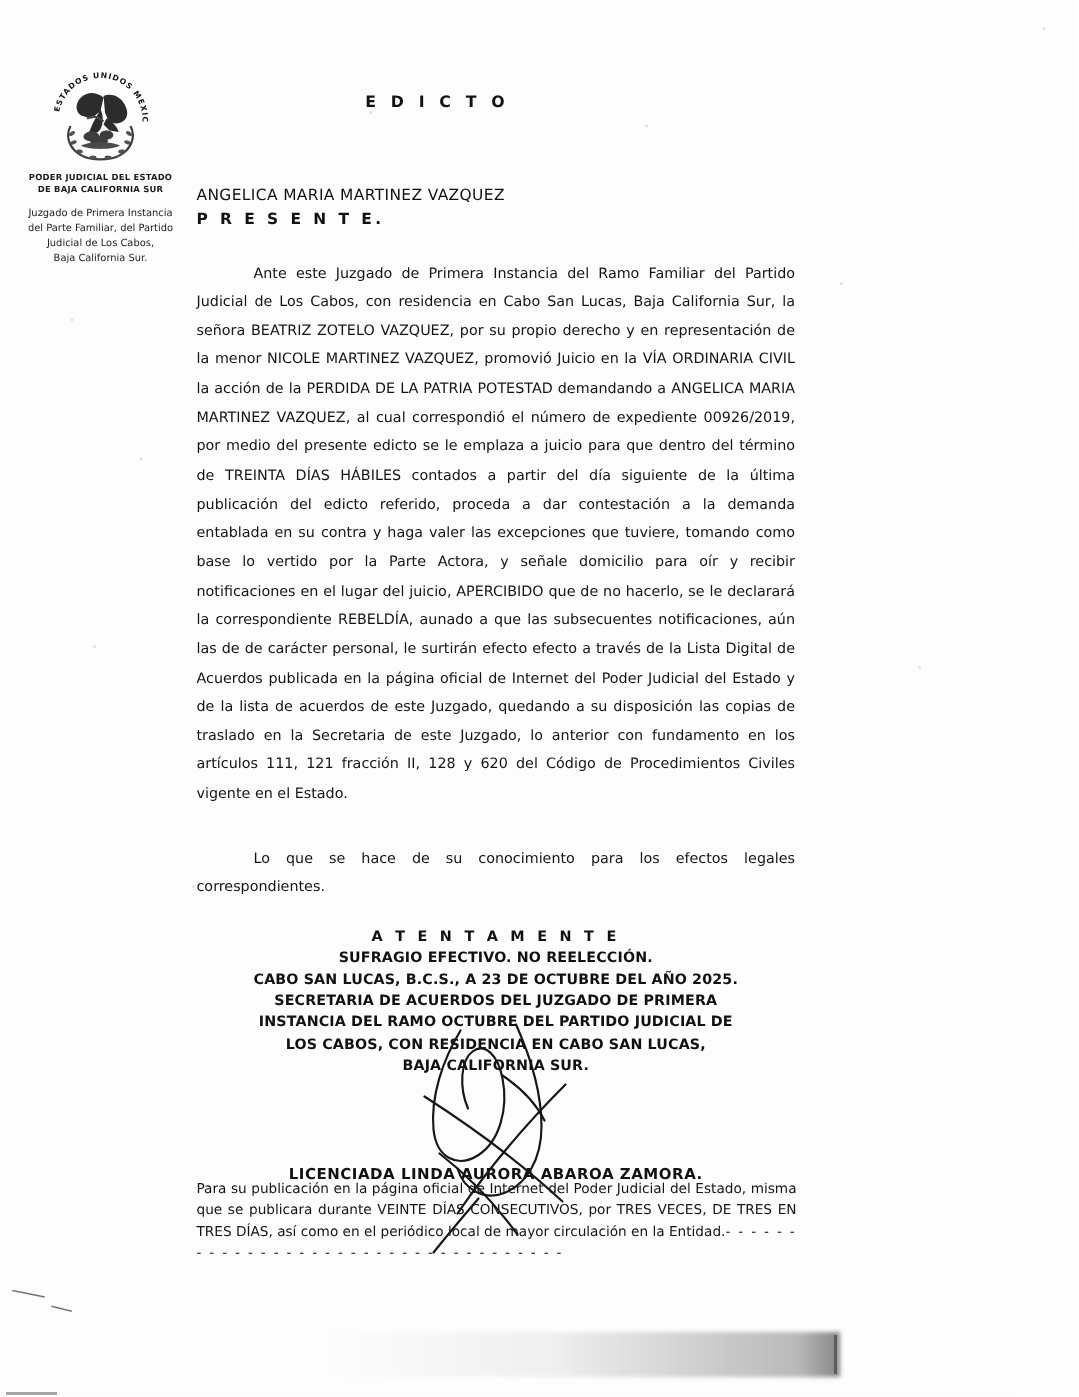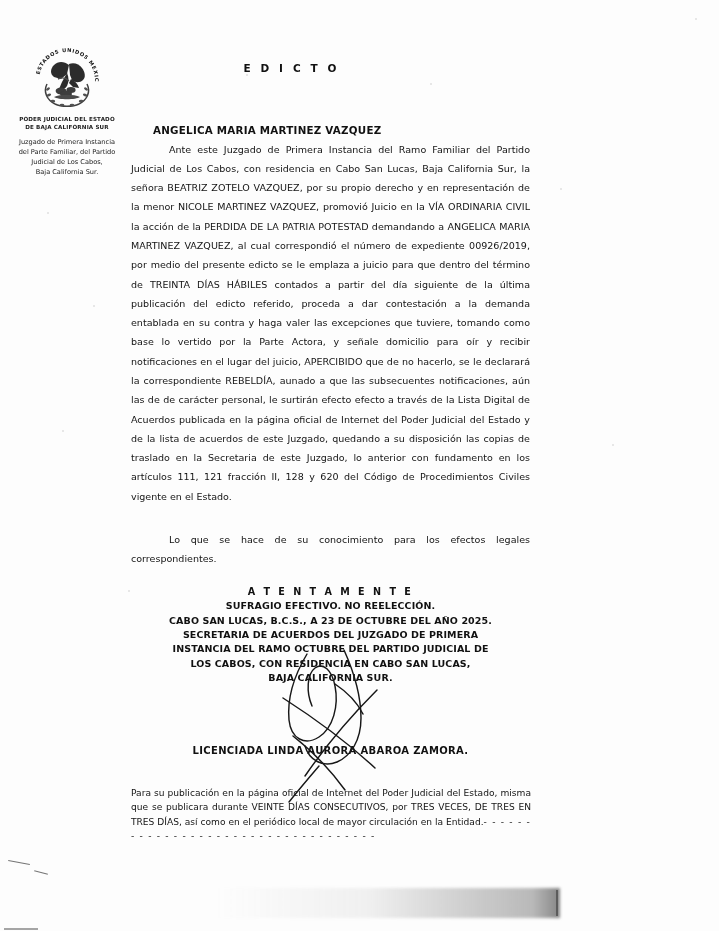--- a/index.html
+++ b/index.html
@@ -76,25 +76,24 @@
   
   .body-col {
     position: absolute;
     left: 131px;
     top: 123px;
     width: 399px;
   }
 
   .addressee {
     font-size: 10.3px;
-    font-weight: bold;
+    font-weight: normal;
     letter-spacing: .25px;
     line-height: 1.42;
     margin-bottom: 2px;
-    margin-left: 22px;
   }
   .presente {
     font-size: 10.3px;
     font-weight: bold;
     letter-spacing: 2.3px;
     margin-bottom: 21px;
   }
 
   .para {
     font-size: 9.55px;
@@ -258,20 +257,21 @@
       <div>Judicial de Los Cabos,</div>
       <div>Baja California Sur.</div>
     </div>
   </div>
 
   <div class="doc-title">E D I C T O</div>
 
   <div class="body-col">
 
     <div class="addressee">ANGELICA MARIA MARTINEZ VAZQUEZ</div>
+    <div class="presente">P R E S E N T E.</div>
 
     <div class="para indent">
       <span>Ante este Juzgado de Primera Instancia del Ramo Familiar del Partido Judicial de Los Cabos, con residencia en Cabo San Lucas, Baja California Sur, la señora </span><b>BEATRIZ ZOTELO VAZQUEZ,</b><span> por su propio derecho y en representación de la menor NICOLE MARTINEZ VAZQUEZ, promovió Juicio en la VÍA ORDINARIA CIVIL la acción de la </span><b>PERDIDA DE LA PATRIA POTESTAD</b><span> demandando a </span><b>ANGELICA MARIA MARTINEZ VAZQUEZ,</b><span> al cual correspondió el número de expediente </span><b>00926/2019</b><span>, por medio del presente edicto se le emplaza a juicio para que dentro del término de </span><b>TREINTA DÍAS HÁBILES</b><span> contados a partir del día siguiente de la última publicación del edicto referido, proceda a dar contestación a la demanda entablada en su contra y haga valer las excepciones que tuviere, tomando como base lo vertido por la Parte Actora, y señale domicilio para oír y recibir notificaciones en el lugar del juicio, </span><b>APERCIBIDO</b><span> que de no hacerlo, se le declarará la correspondiente </span><b>REBELDÍA</b><span>, aunado a que las subsecuentes notificaciones, aún las de de carácter personal, le surtirán efecto efecto a través de la   Lista Digital de Acuerdos publicada en la página oficial de Internet  del Poder Judicial del Estado y de la lista de acuerdos de este Juzgado, </span><b>quedando a su disposición las copias de traslado en la Secretaria de este Juzgado, lo anterior con fundamento en los artículos 111, 121 fracción II, 128 y  620 del Código de Procedimientos Civiles vigente en el Estado.</b>
     </div>
 
     <div class="para indent gap-para">Lo que se hace de su conocimiento para los efectos legales correspondientes.</div>
 
     <div class="closing">
       <div class="atentamente">A T E N T A M E N T E</div>
       <div>SUFRAGIO EFECTIVO. NO REELECCIÓN.</div>

